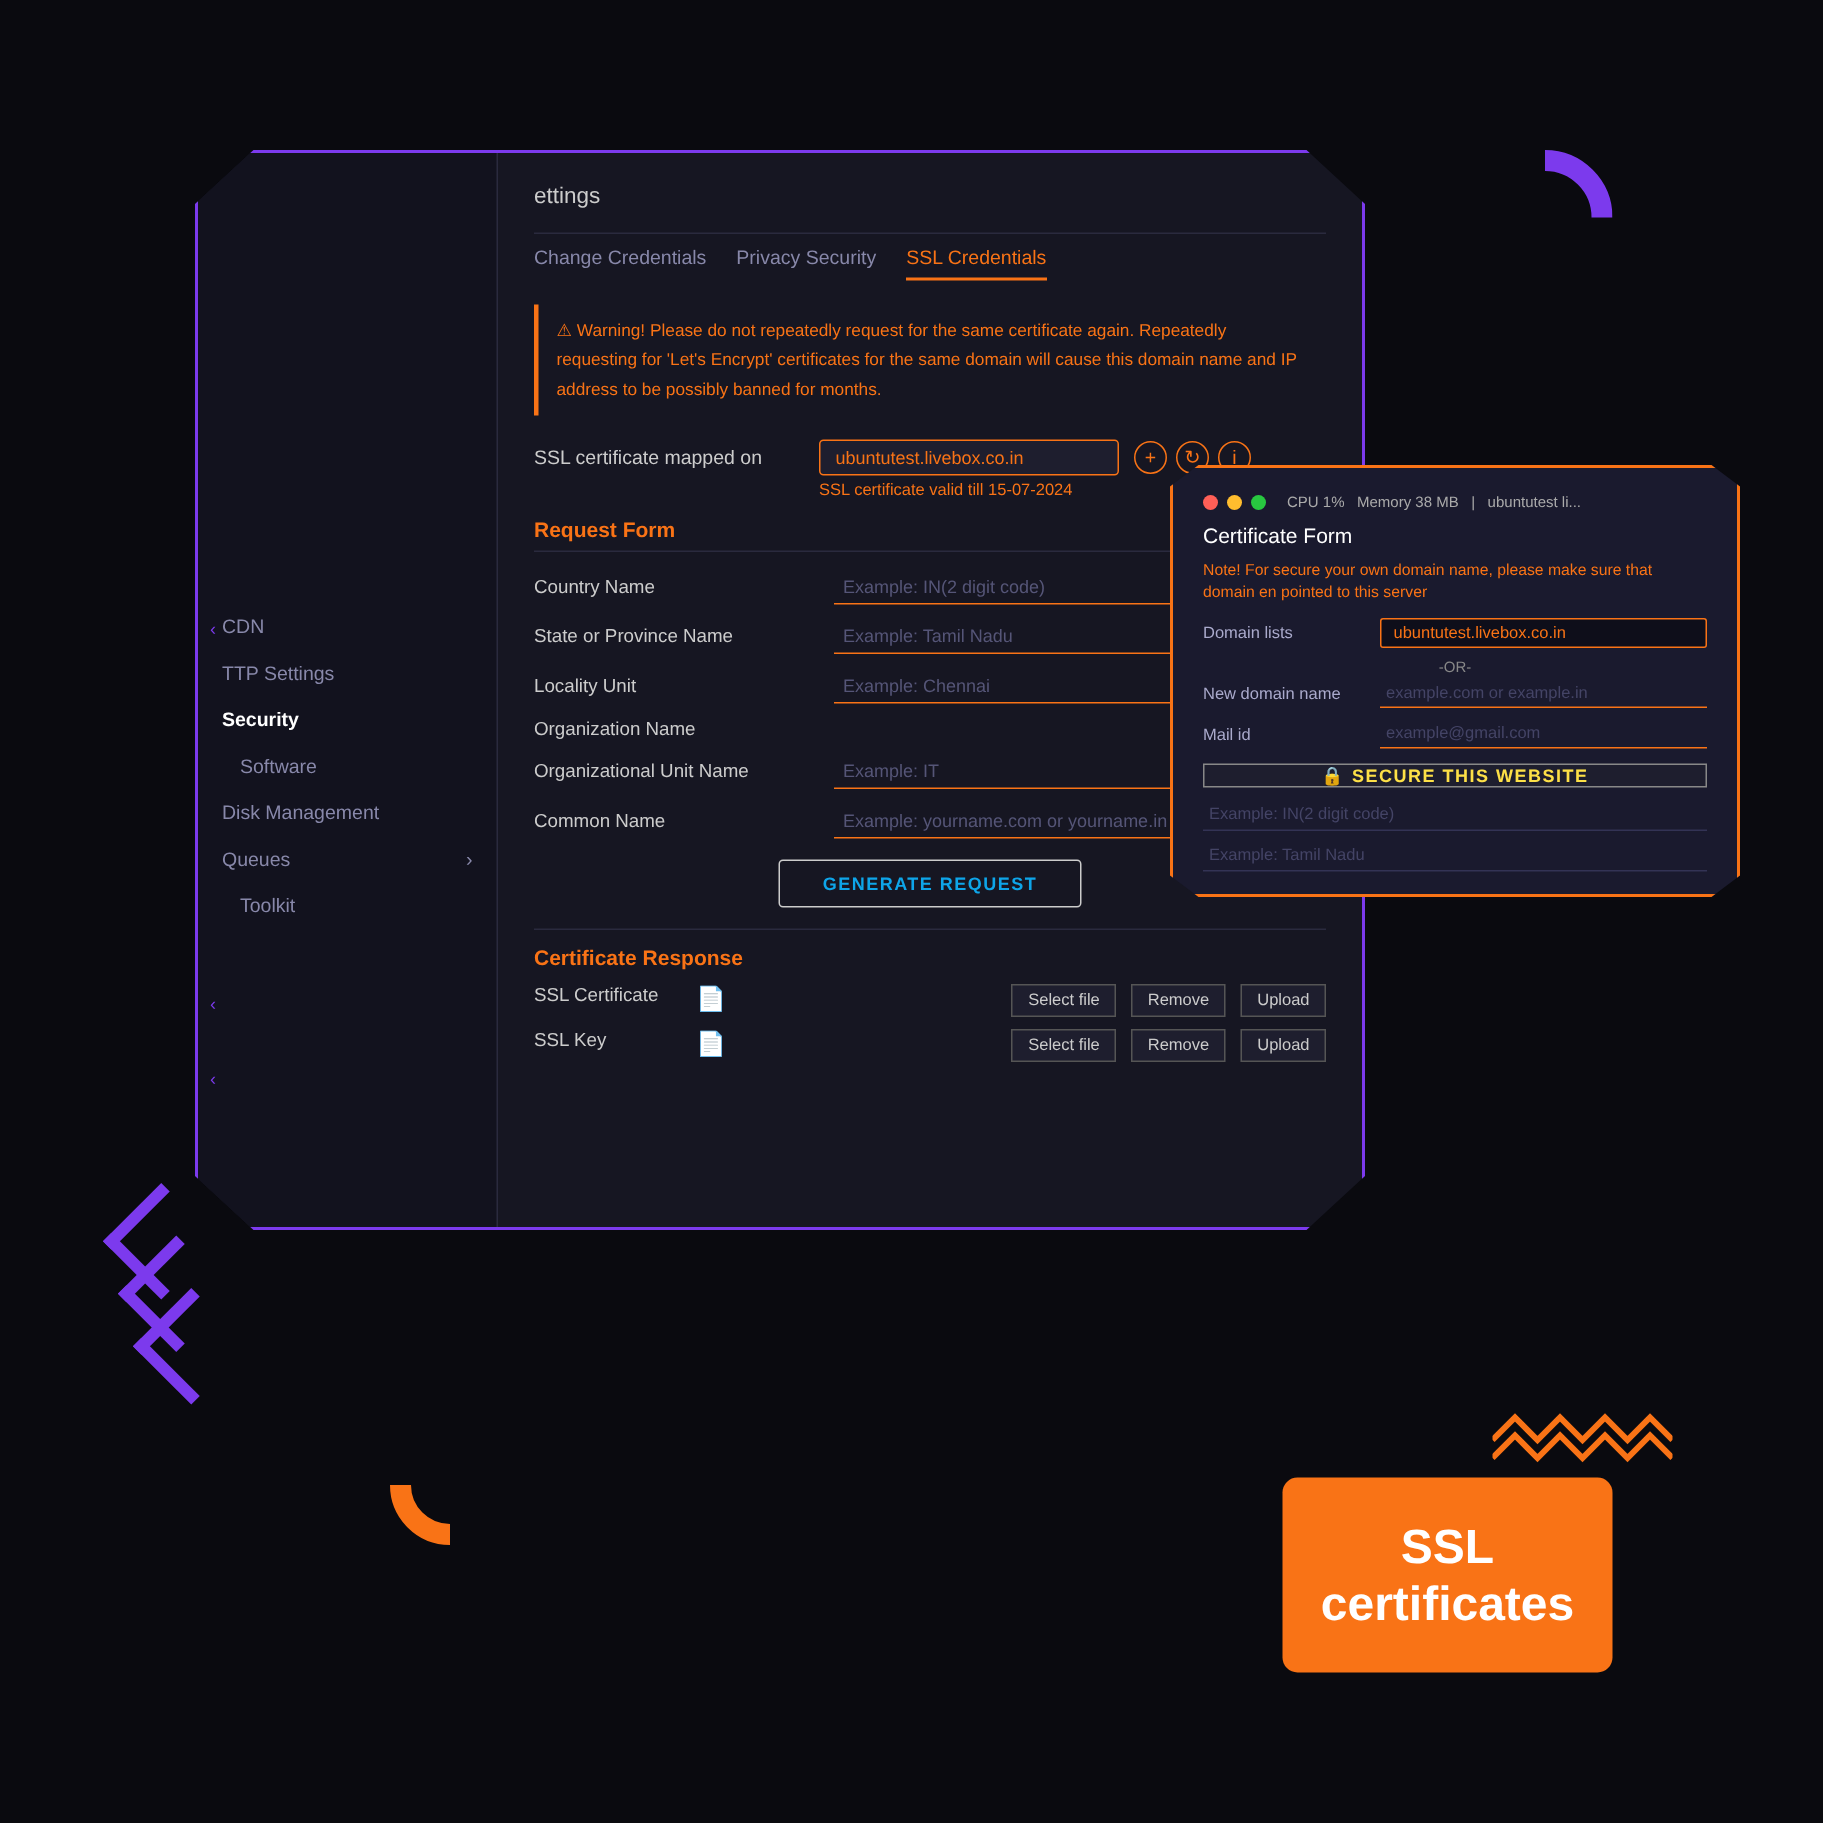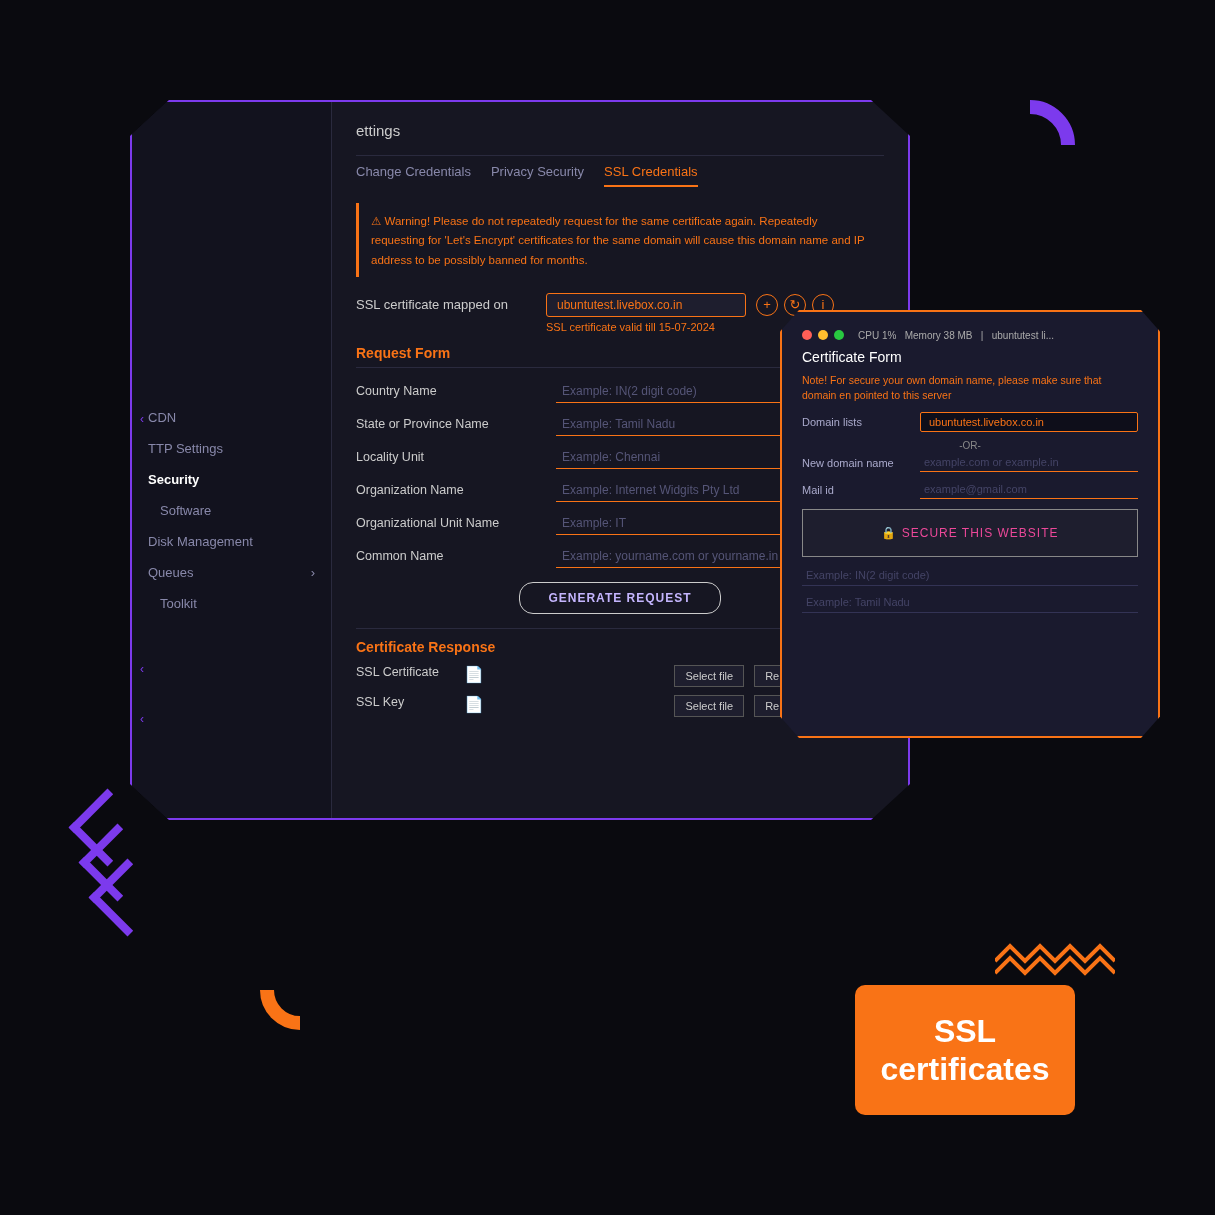--- a/index.html
+++ b/index.html
@@ -79,21 +79,21 @@
       z-index: 2;
       overflow: hidden;
     }
 
     
     .cert-panel {
       position: absolute;
       top: 310px;
       right: 55px;
       width: 380px;
-      height: 428px;
+      height: 288px;
       background: #1a1a2e;
       border: 2px solid #f97316;
       clip-path: polygon(5% 0%, 95% 0%, 100% 5%, 100% 95%, 95% 100%, 5% 100%, 0% 95%, 0% 5%);
       z-index: 5;
       overflow: hidden;
       padding: 18px 20px;
     }
 
     
     .sidebar {
@@ -255,27 +255,27 @@
       outline: none;
     }
     .form-input::placeholder { color: #555577; }
 
     
     .generate-btn {
       display: block;
       margin: 14px auto;
       background: transparent;
       border: 1.5px solid #cccccc;
-      color: #c4b5fd;
+      color: #0ea5e9;
       padding: 8px 28px;
       font-size: 12px;
       font-weight: 600;
       letter-spacing: 1px;
       cursor: pointer;
-      border-radius: 14px;
+      border-radius: 3px;
     }
 
     
     .cert-response-title {
       color: #f97316;
       font-size: 14px;
       font-weight: 600;
       margin-bottom: 10px;
       border-top: 1px solid #2a2a3e;
       padding-top: 10px;
@@ -365,24 +365,24 @@
       padding: 3px 4px;
       flex: 1;
       outline: none;
     }
     .cf-input::placeholder { color: #444466; }
     .secure-btn {
       display: block;
       width: 100%;
       background: #1e1e2e;
       border: 1.5px solid #888;
-      color: #ec4899;
-      padding: 16px 0;
+      color: #fde047;
+      padding: 0 0;
       font-size: 12px;
-      font-weight: 400;
+      font-weight: 700;
       letter-spacing: 1px;
       cursor: pointer;
       margin-top: 10px;
       text-align: center;
     }
     .cf-form-inputs {
       margin-top: 8px;
     }
     .cf-bottom-input {
       background: transparent;
@@ -513,21 +513,20 @@
     <div class="form-row">
       <span class="form-label">State or Province Name</span>
       <input class="form-input" placeholder="Example: Tamil Nadu" style="">
     </div>
     <div class="form-row">
       <span class="form-label">Locality Unit</span>
       <input class="form-input" placeholder="Example: Chennai" style="">
     </div>
     <div class="form-row">
       <span class="form-label">Organization Name</span>
-      <input class="form-input" placeholder="Example: Internet Widgits Pty Ltd" style="">
     </div>
     <div class="form-row">
       <span class="form-label">Organizational Unit Name</span>
       <input class="form-input" placeholder="Example: IT" style="">
     </div>
     <div class="form-row">
       <span class="form-label">Common Name</span>
       <input class="form-input" placeholder="Example: yourname.com or yourname.in" style="">
     </div>
 

